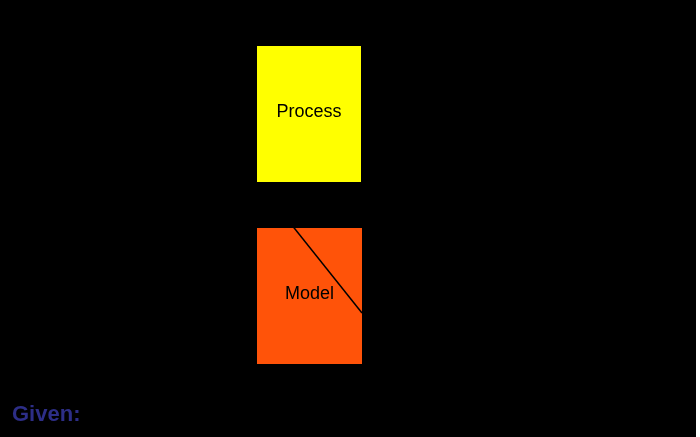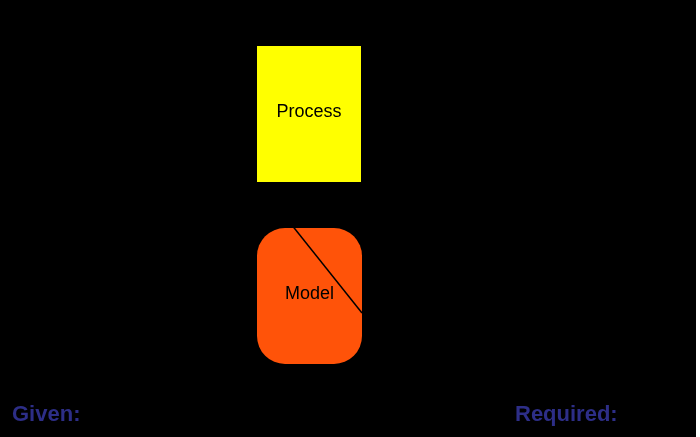--- a/index.html
+++ b/index.html
@@ -31,21 +31,20 @@
     left: 257px;
     top: 46px;
     width: 104px;
     height: 136px;
   }
   .box-model {
     left: 257px;
     top: 228px;
     width: 105px;
     height: 136px;
-    border-radius: 28px;
   }
   .strike-overlay {
     position: absolute;
     left: 0;
     top: 0;
     width: 700px;
     height: 437px;
     pointer-events: none;
   }
   .corner-label {
@@ -75,15 +74,14 @@
   <div class="shape-box box-model" style="background-color: rgb(255, 83, 9);">
     <span class="box-label" style="color: rgb(0, 0, 0);">Model</span>
   </div>
 
   <svg class="strike-overlay" viewBox="0 0 700 437" xmlns="http://www.w3.org/2000/svg">
     <line x1="291" y1="224" x2="362" y2="313" stroke-width="1.5" stroke="#000000"></line>
   </svg>
 
   <div class="corner-label label-given" style="color: rgb(45, 46, 135);">Given:</div>
 
-  <div class="corner-label label-required" style="color: rgb(45, 46, 135);">Required:</div>
 
 </div>
 
 </body></html>

